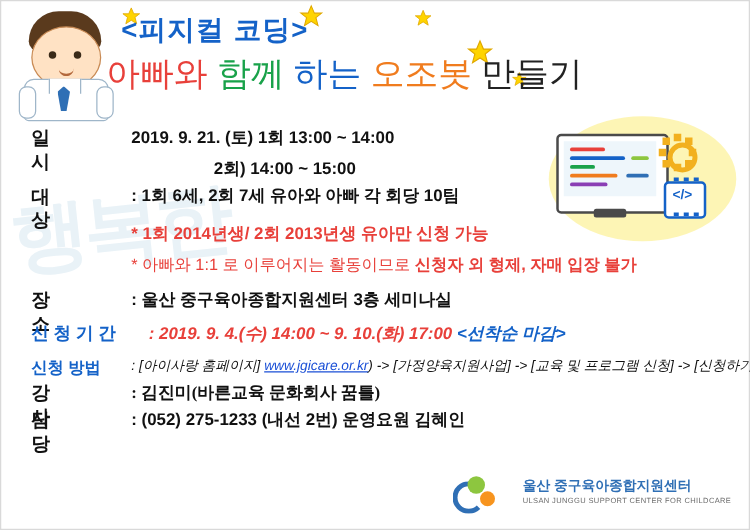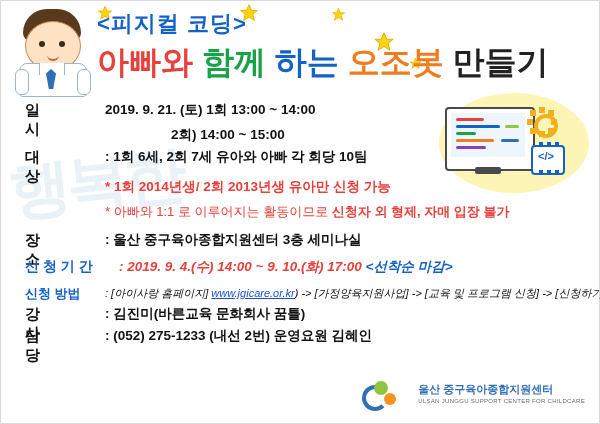--- a/index.html
+++ b/index.html
@@ -46,22 +46,22 @@
 
   .star{position:absolute;color:#ffd400;}
   .star svg{display:block;}
 
   .title1{
     position:absolute;left:96px;top:8px;
     font-size:22px;font-weight:bold;color:#1462c8;
     letter-spacing:1px;
   }
   .title2{
-    position:absolute;left:96px;top:40px;
-    font-size:32px;font-weight:bold;
+    position:absolute;left:84px;top:40px;
+    font-size:27px;font-weight:normal;
     letter-spacing:0px;
     white-space:nowrap;
   }
   .t-red{color:#e8403a;}
   .t-green{color:#19a24a;}
   .t-blue{color:#1462c8;}
   .t-orange{color:#f07c1e;}
   .t-dark{color:#222222;}
 
   
@@ -239,21 +239,21 @@
 
     <div class="row" style="margin-top:10px;">
       <span class="lab blue b" style="letter-spacing:0;left:24px;width:80px;font-size:13px;">신청 방법</span>
       <div class="val small nw" style="margin-left:104px;">
         <span>: [아이사랑 홈페이지] </span><a class="link" href="#">www.jgicare.or.kr</a><span>) -&gt; [가정양육지원사업] -&gt; [교육 및 프로그램 신청] -&gt; [신청하기]</span>
       </div>
     </div>
 
     <div class="row" style="">
       <span class="lab">강 사</span>
-      <div class="val b" style="font-size:13.5px;">: 김진미(바른교육 문화회사 꿈틀)</div>
+      <div class="val b" style="font-size:13.5px;font-family:Liberation Serif, serif;">: 김진미(바른교육 문화회사 꿈틀)</div>
     </div>
 
     <div class="row" style="margin-top:5px;">
       <span class="lab">담 당</span>
       <div class="val b" style="font-size:13.5px;">: (052) 275-1233 (내선 2번) 운영요원 김혜인</div>
     </div>
 
   </div>
 
   <div class="footer">

